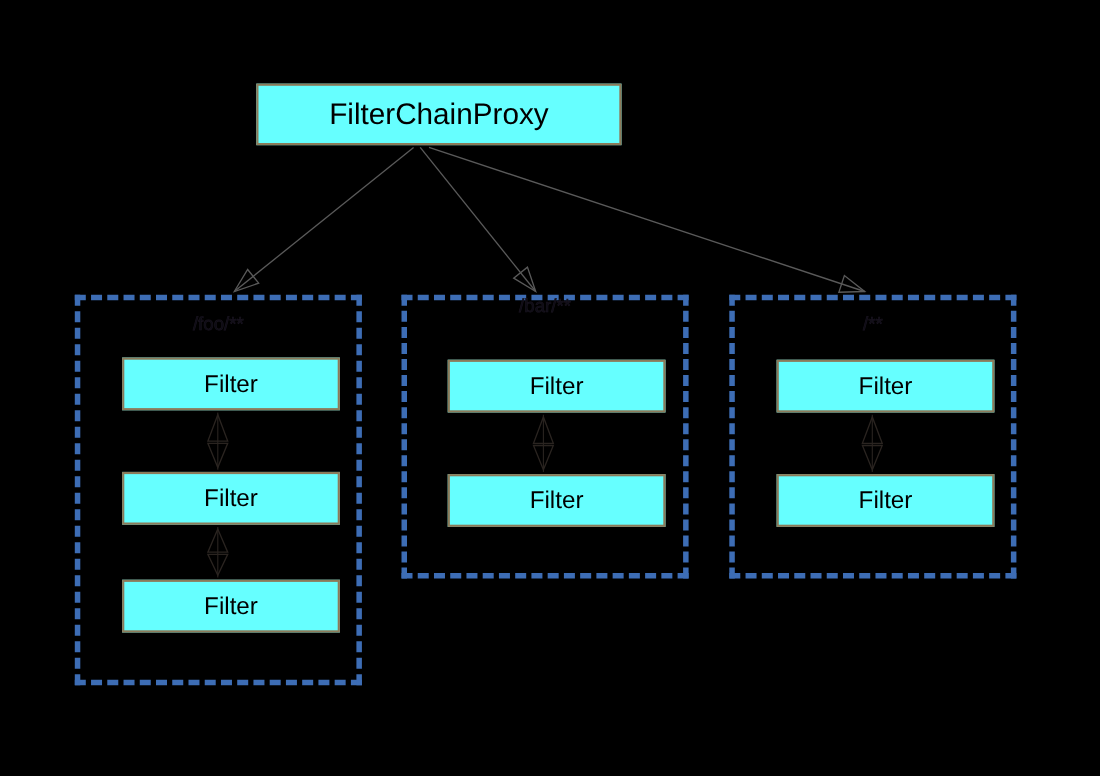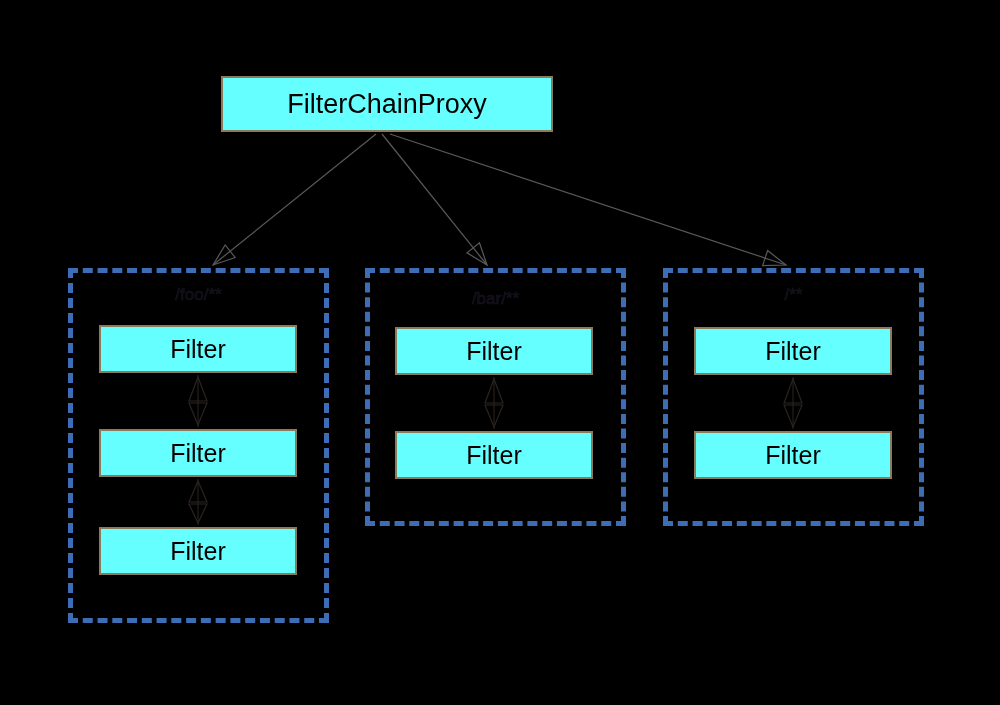--- a/index.html
+++ b/index.html
@@ -28,26 +28,27 @@
   .node-box {
     position: absolute;
     background: #66FFFF;
     border: 2px solid #8c7b5a;
     box-sizing: border-box;
     display: flex;
     align-items: center;
     justify-content: center;
     color: #000000;
     line-height: 1;
+    margin-left: 12px;
   }
   .root-node {
     font-size: 27px;
   }
   .filter-node {
-    font-size: 25px;
+    font-size: 22px;
   }
   .group-box {
     position: absolute;
     border: 5px dashed #3d6db5;
     box-sizing: border-box;
     background: transparent;
   }
   .group-label {
     position: absolute;
     font-size: 17px;
@@ -88,21 +89,21 @@
 
   <div class="node-box root-node" id="root-node" style="left: 221px; top: 76px; width: 332px; height: 56px;">FilterChainProxy</div>
 
   <div id="groups-layer">
       <div class="group-box" style="left: 68px; top: 268px; width: 261px; height: 355px;"></div>
       <div class="group-label" style="left: 68px; top: 286px; width: 261px;">/foo/**</div>
       <div class="node-box filter-node" style="left: 99px; top: 325px; width: 198px; height: 48px;">Filter</div>
       <div class="node-box filter-node" style="left: 99px; top: 429px; width: 198px; height: 48px;">Filter</div>
       <div class="node-box filter-node" style="left: 99px; top: 527px; width: 198px; height: 48px;">Filter</div>
       <div class="group-box" style="left: 365px; top: 268px; width: 261px; height: 258px;"></div>
-      <div class="group-label" style="left: 365px; top: 290px; width: 261px;">/bar/**</div>
+      <div class="group-label" style="left: 365px; top: 270px; width: 261px;">/bar/**</div>
       <div class="node-box filter-node" style="left: 395px; top: 327px; width: 198px; height: 48px;">Filter</div>
       <div class="node-box filter-node" style="left: 395px; top: 431px; width: 198px; height: 48px;">Filter</div>
       <div class="group-box" style="left: 663px; top: 268px; width: 261px; height: 258px;"></div>
       <div class="group-label" style="left: 663px; top: 286px; width: 261px;">/**</div>
       <div class="node-box filter-node" style="left: 694px; top: 327px; width: 198px; height: 48px;">Filter</div>
       <div class="node-box filter-node" style="left: 694px; top: 431px; width: 198px; height: 48px;">Filter</div>
     </div>
 
 </div>
 

